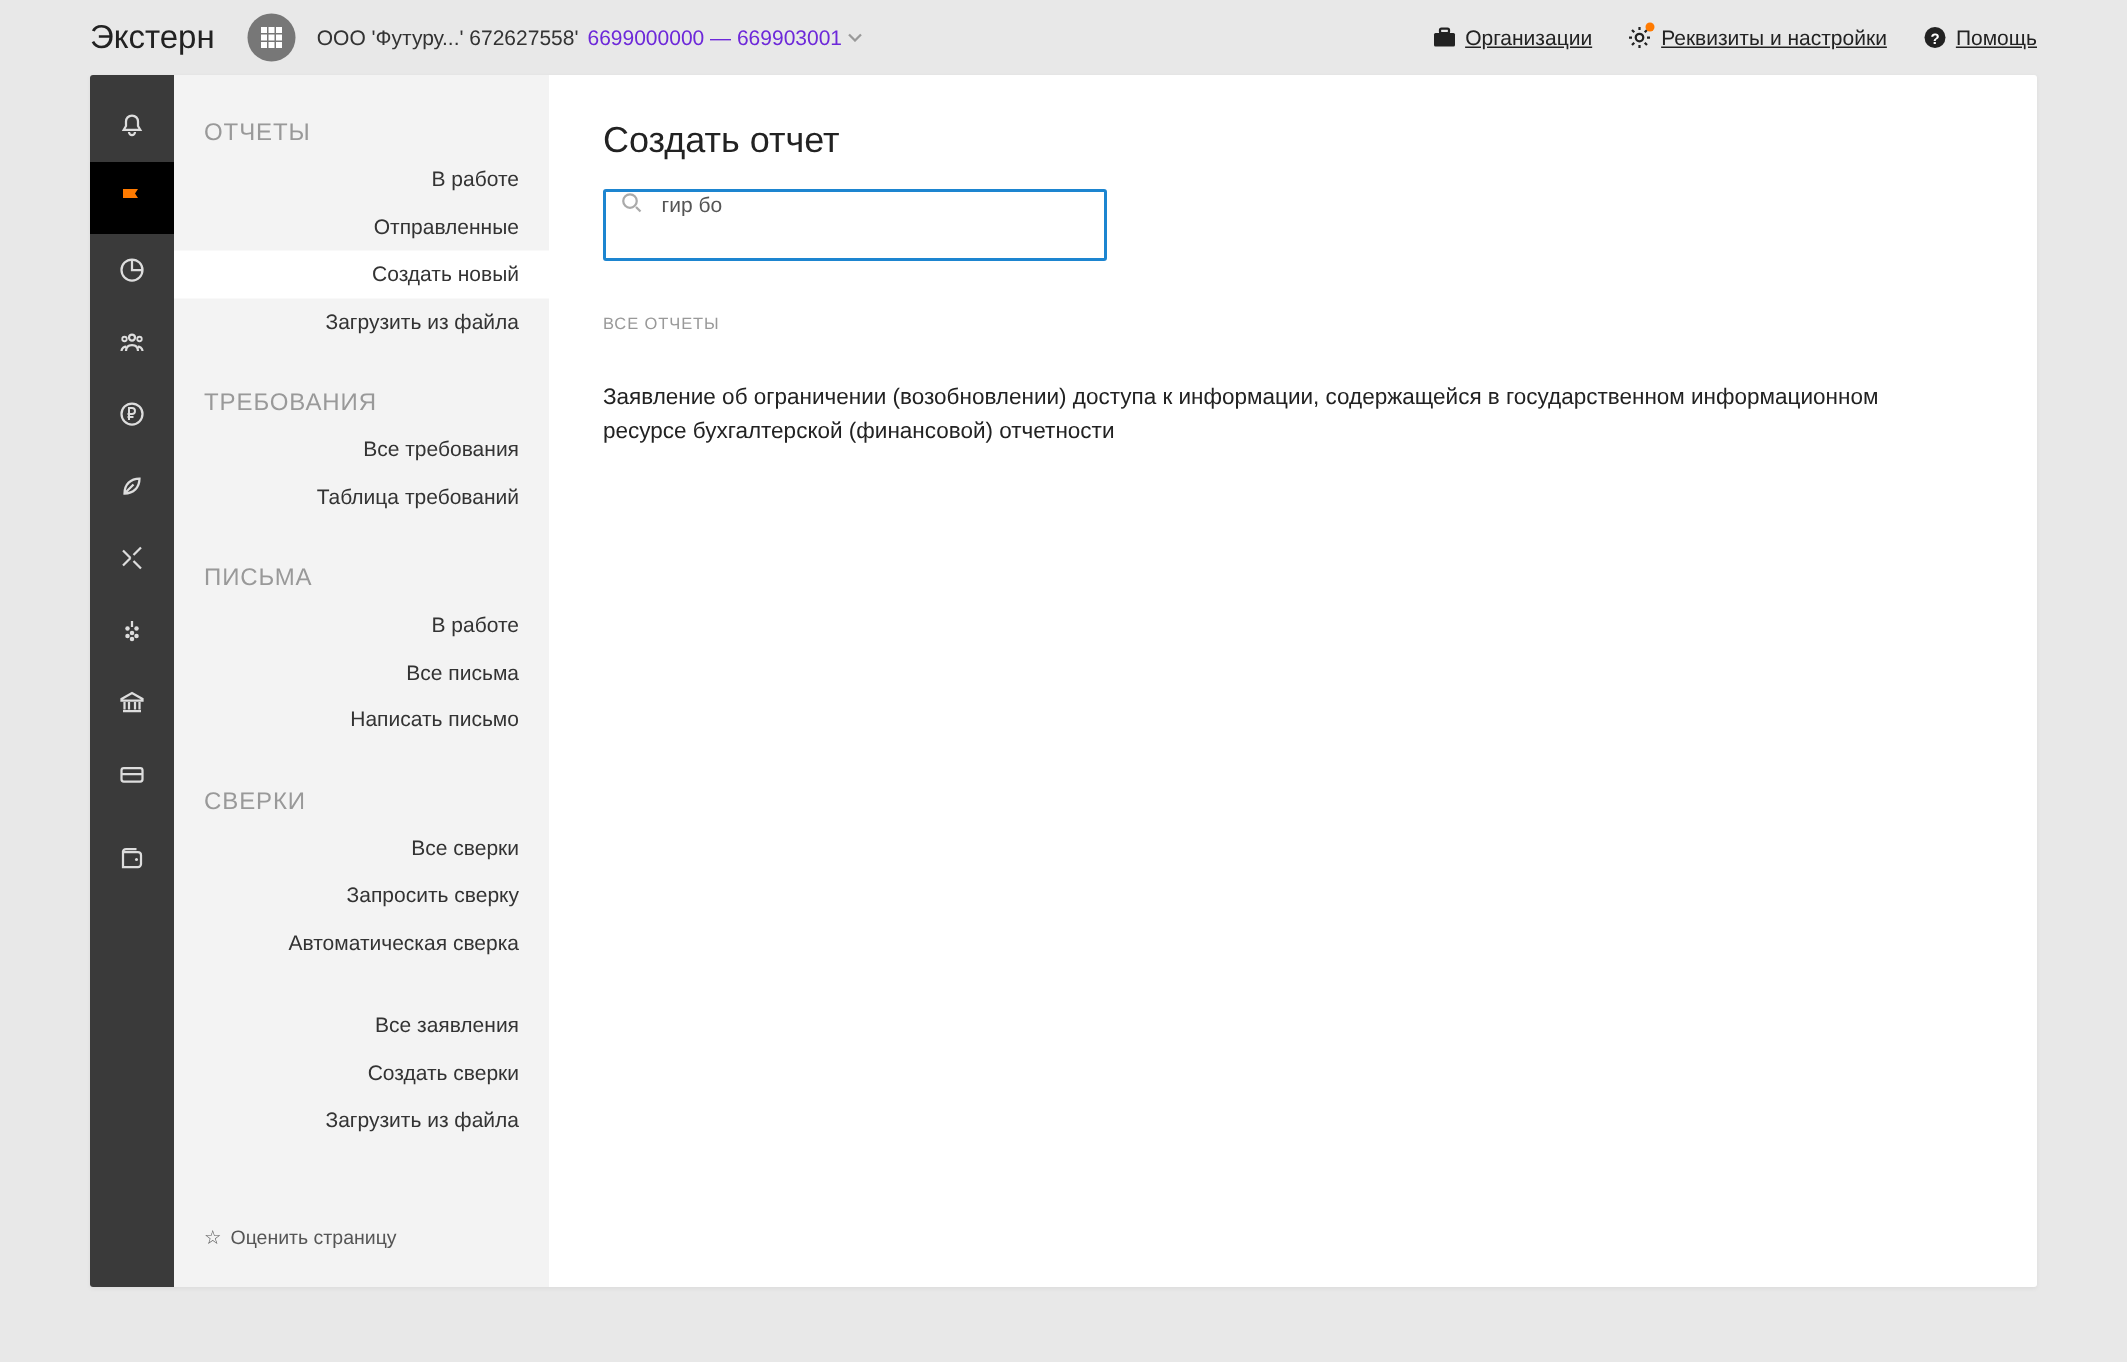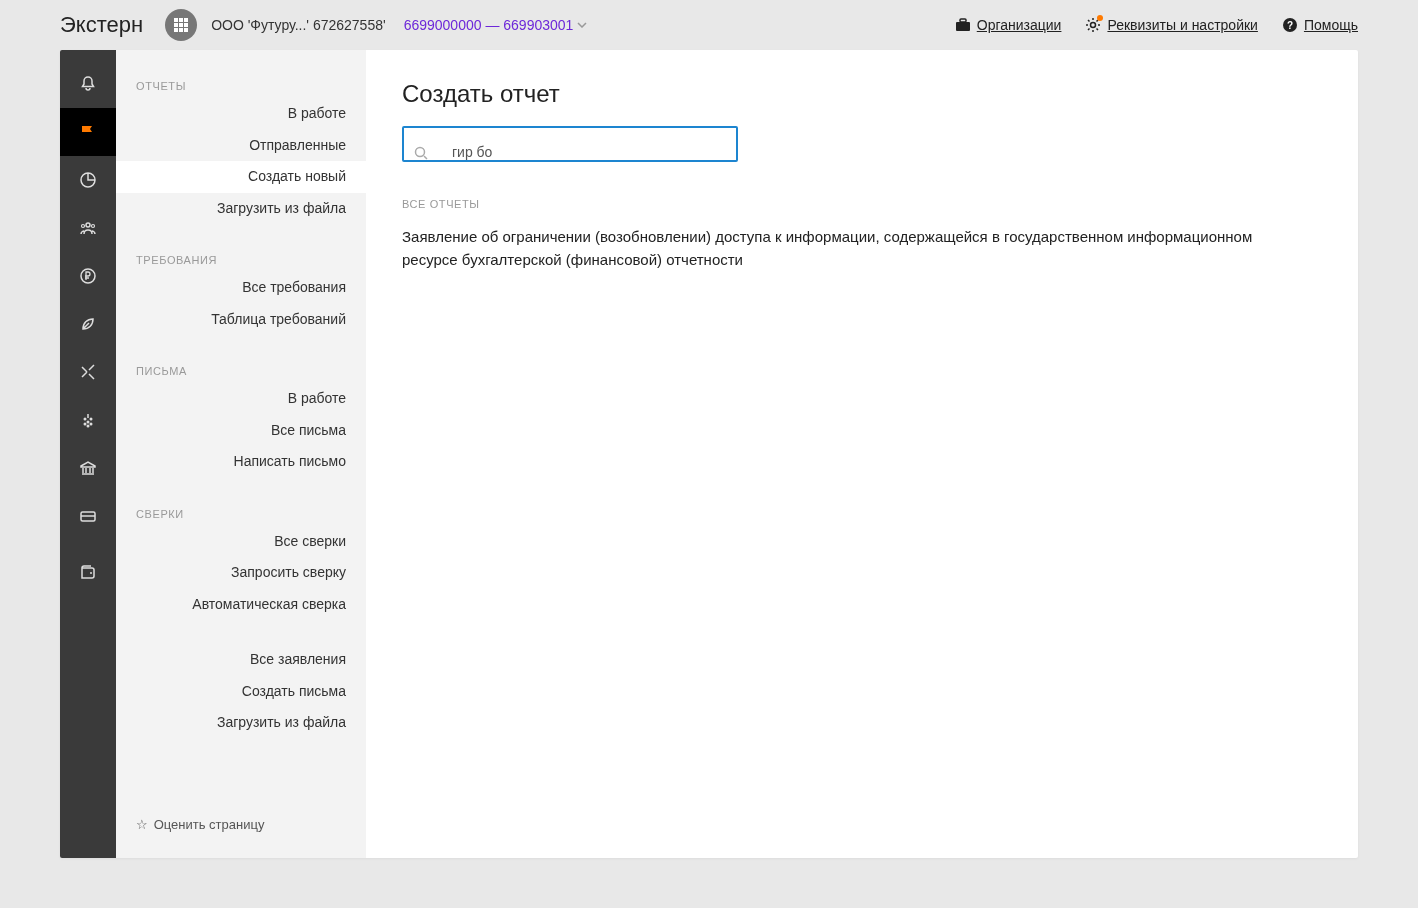--- a/index.html
+++ b/index.html
@@ -18,21 +18,21 @@
     align-items: center;
     padding: 0 60px 0 60px;
     gap: 14px;
   }
   .brand { font-size: 22px; font-weight: 400; color: #222; margin-right: 8px; }
   .apps-icon {
     width: 32px; height: 32px; border-radius: 50%;
     background: #777; display: flex; align-items: center; justify-content: center;
     color: #fff;
   }
-  .org-info { display: flex; align-items: flex-end; gap: 18px; font-size: 14px; }
+  .org-info { display: flex; align-items: flex-end; gap: 6px; font-size: 14px; }
   .org-name { color: #333; }
   .org-codes { color: #6d28d9; display: flex; align-items: center; gap: 4px; }
   .header-right { margin-left: auto; display: flex; align-items: center; gap: 24px; }
   .hdr-link { display: flex; align-items: center; gap: 6px; color: #222; font-size: 14px; cursor: pointer; text-decoration: underline; }
   .badge-dot { width: 6px; height: 6px; background: #ff7a00; border-radius: 50%; position: absolute; top: -2px; right: -2px; }
   .gear-wrap { position: relative; }
 
   
   .body { flex: 1; display: flex; padding: 0 60px 50px 60px; }
   .container {
@@ -52,49 +52,49 @@
   }
   .rail-item.active { background: #000; color: #ff7a00; }
   .rail-item:last-child { margin-top: 8px; }
 
   
   .sidebar {
     width: 250px; background: #f3f3f3; padding: 24px 0 16px 0;
     display: flex; flex-direction: column; overflow-y: auto;
   }
   .side-group-title {
-    color: #999; font-size: 11px; letter-spacing: 0.6px;
+    color: #999; font-size: 16px; letter-spacing: 0.6px;
     padding: 6px 20px; text-transform: uppercase; font-weight: 500;
   }
   .side-item {
     padding: 7px 20px; color: #333; font-size: 14px; cursor: pointer;
     line-height: 1.25;
     text-align: right;
   }
   .side-item.active { background: #fff; }
   .side-spacer { height: 24px; }
   .rate-page {
     margin-top: auto; padding: 10px 20px; color: #555; font-size: 13px;
     display: flex; align-items: center; gap: 6px; cursor: pointer;
   }
 
   
   .content { flex: 1; padding: 30px 36px; }
   .page-title { font-size: 24px; font-weight: 400; color: #222; margin-bottom: 18px; }
   .search-box {
-    width: 336px; height: 36px; border: 2px solid #1d85d0; border-radius: 2px;
-    display: flex; align-items: flex-end; padding: 0 10px; gap: 24px;
+    width: 336px; height: 48px; border: 2px solid #1d85d0; border-radius: 2px;
+    display: flex; align-items: flex-start; padding: 0 10px; gap: 13px;
   }
   .search-box input {
     flex: 1; border: none; outline: none; font-size: 14px; color: #555;
     background: transparent;
   }
   .section-label {
     color: #999; font-size: 11px; letter-spacing: 0.6px; text-transform: uppercase;
-    margin-top: 36px; margin-bottom: 16px; font-weight: 500;
+    margin-top: 36px; margin-bottom: 32px; font-weight: 500;
   }
   .result-item {
     font-size: 15px; color: #222; line-height: 1.5; max-width: 880px; cursor: pointer;
   }
 
   svg { display: block; }
 </style>
 </head>
 <body>
 
@@ -244,21 +244,21 @@
         <div class="side-item">Написать письмо</div>
         <div class="side-spacer"></div>
 
         <div class="side-group-title">СВЕРКИ</div>
         <div class="side-item">Все сверки</div>
         <div class="side-item">Запросить сверку</div>
         <div class="side-item">Автоматическая сверка</div>
         <div class="side-spacer"></div>
 
         <div class="side-item">Все заявления</div>
-        <div class="side-item">Создать письма</div>
+        <div class="side-item">Создать сверки</div>
         <div class="side-item">Загрузить из файла</div>
 
         <div class="rate-page">
           <span>☆</span>
           <span>Оценить страницу</span>
         </div>
       </div>
 
       <div class="content">
         <div class="page-title">Создать отчет</div>

